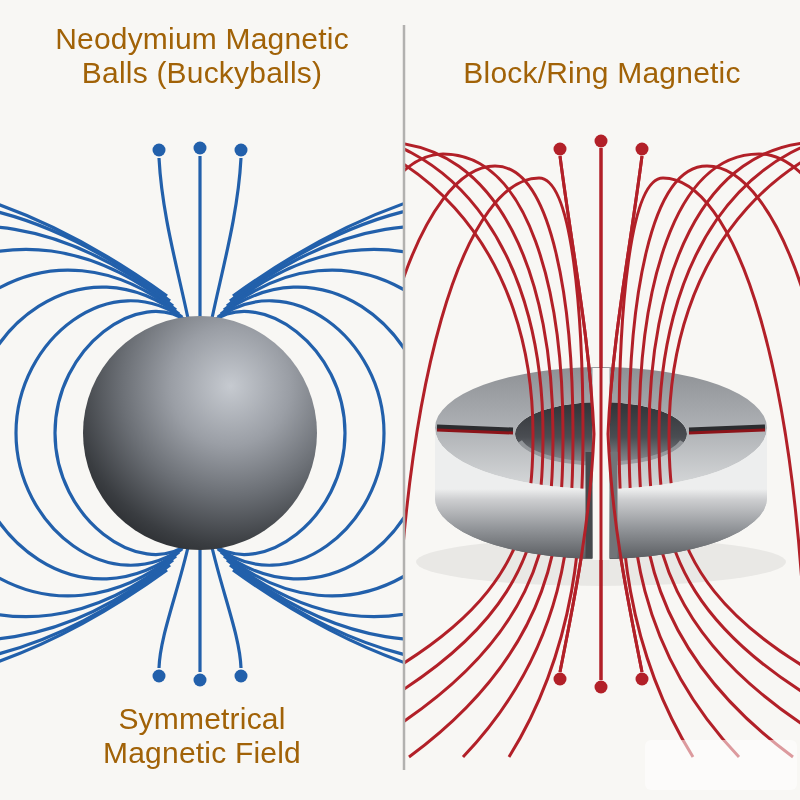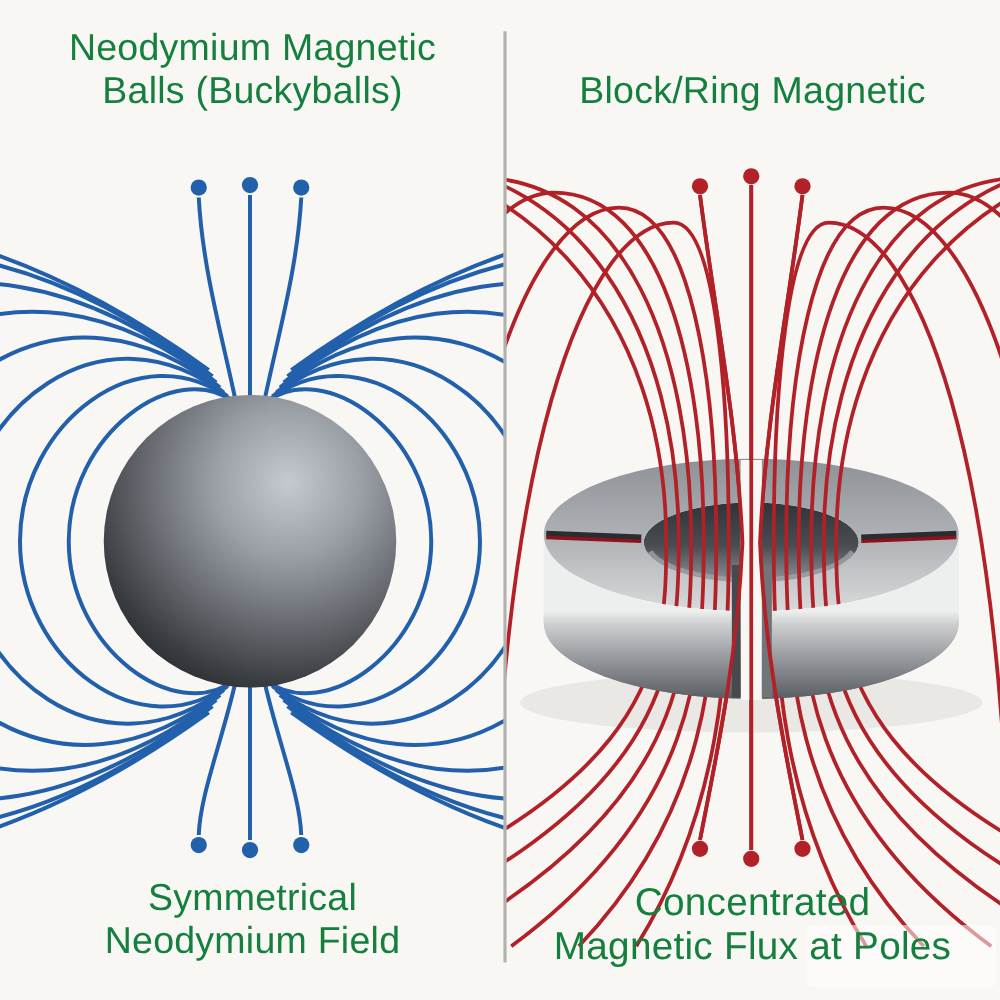--- a/index.html
+++ b/index.html
@@ -1,19 +1,19 @@
 <!DOCTYPE html>
 <html><head>
 <meta charset="utf-8">
 <style>
   html,body{margin:0;padding:0;}
   body{width:800px;height:800px;position:relative;overflow:hidden;
        font-family:"Liberation Sans",sans-serif;background:#f8f7f4;}
   .stage{position:absolute;inset:0;width:800px;height:800px;}
-  .txt{position:absolute;white-space:pre-line;text-align:center;color:#15803d;
+  .txt{position:absolute;white-space:pre-line;text-align:center;color:#a16207;
        font-size:30px;line-height:1.14;letter-spacing:0.2px;}
   .title-left{left:0;top:22px;width:404px;}
   .title-right{left:404px;top:56px;width:396px;}
   .caption-left{left:0;top:702px;width:404px;}
   .caption-right{left:404px;top:704px;width:396px;font-size:31px;}
   .watermark{position:absolute;left:645px;top:740px;width:152px;height:50px;
        background:rgba(255,255,255,0.55);border-radius:6px;}
   svg{position:absolute;left:0;top:0;}
   .blue-line{stroke:#2260ab;stroke-width:3.2;fill:none;}
   .red-line{stroke:#b22028;stroke-width:3;fill:none;}
@@ -154,16 +154,14 @@
 
     <line x1="404" y1="25" x2="404" y2="770" stroke="#b2b1af" stroke-width="2.5"></line>
   </svg>
 
   <div class="watermark"></div>
 
   <div class="txt title-left">Neodymium Magnetic
 Balls (Buckyballs)</div>
   <div class="txt title-right">Block/Ring Magnetic</div>
   <div class="txt caption-left">Symmetrical
-Neodymium Field</div>
-  <div class="txt caption-right">Concentrated
-Magnetic Flux at Poles</div>
+Magnetic Field</div>
 </div>
 
 </body></html>

